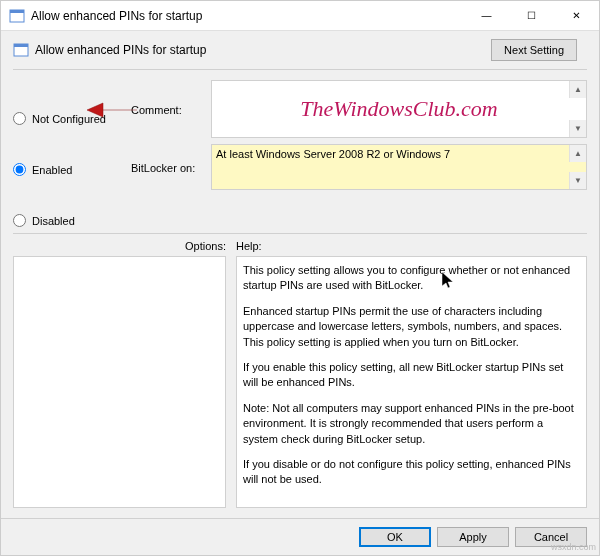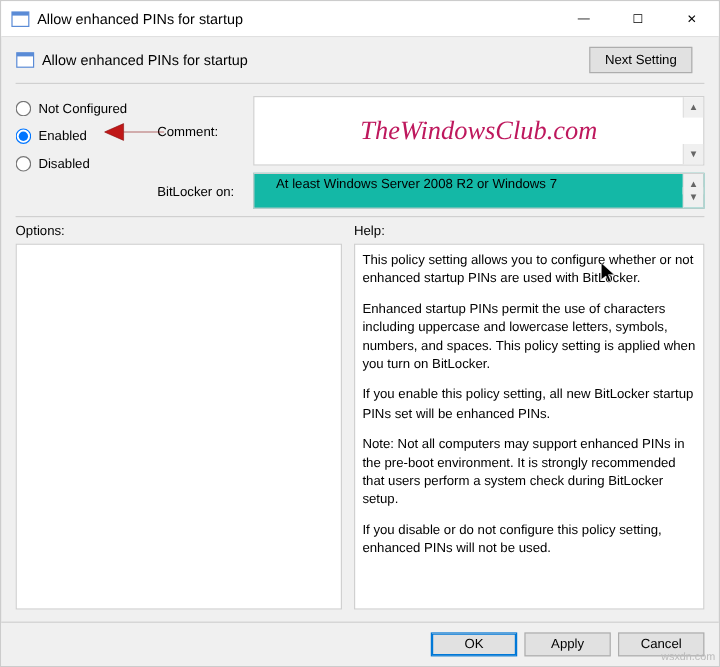--- a/index.html
+++ b/index.html
@@ -11,34 +11,34 @@
     .titlebar-controls { display: flex; }
     .titlebar-btn { width: 45px; height: 29px; display: flex; align-items: center; justify-content: center; font-family: sans-serif; font-size: 10px; cursor: pointer; }
     .subtitle { display: flex; align-items: center; padding: 8px 12px; }
     .subtitle-icon { width: 16px; height: 16px; margin-right: 6px; }
     .subtitle-text { flex: 1; font-size: 12px; }
     .nav-buttons { display: flex; gap: 6px; margin-right: 10px; }
     .nav-btn { background: #e1e1e1; border: 1px solid #adadad; padding: 4px 12px; font-size: 11px; cursor: pointer; }
     .divider { border-top: 1px solid #d0d0d0; margin: 0 12px; }
     .config-area { display: flex; padding: 10px 12px 6px 12px; gap: 8px; position: relative; }
     .radio-group { display: flex; flex-direction: column; gap: 10px; width: 110px; padding-top: 4px; }
-    .radio-item { display: flex; align-items: center; gap: 4px; font-size: 11px; cursor: pointer; }
+    .radio-item { display: flex; align-items: center; gap: 4px; font-size: 11px; cursor: pointer; margin-top: 28px; }
     .radio-item input { margin-right: 2px; }
     .comment-area { flex: 1; display: flex; flex-direction: column; gap: 6px; }
     .comment-row, .supported-row { display: flex; align-items: center; gap: 6px; }
     .label { width: 74px; font-size: 11px; padding-top: 2px; text-align: left; }
     .comment-box { flex: 1; background: #fff; border: 1px solid #d0d0d0; height: 58px; position: relative; }
-    .supported-box { flex: 1; background: #14b8a6; border: 1px solid #d0d0d0; padding: 3px 18px; font-size: 11px; height: 30px; position: relative; }
+    .supported-box { flex: 1; background: #fef9c3; border: 1px solid #d0d0d0; padding: 3px 4px; font-size: 11px; height: 46px; position: relative; }
     .scroll-arrow { position: absolute; right: 0; width: 17px; height: 17px; background: #f0f0f0; display: flex; align-items: center; justify-content: center; font-size: 8px; color: #666; border-left: 1px solid #e0e0e0; }
     .scroll-arrow.top { top: 0; }
     .scroll-arrow.bottom { bottom: 0; }
     .watermark { position: absolute; left: 50%; top: 50%; transform: translate(-50%, -50%); color: #be185d; font-family: 'Brush Script MT', cursive; font-size: 22px; font-style: italic; pointer-events: none; white-space: nowrap; }
     .main-area { flex: 1; display: flex; padding: 6px 12px 10px 12px; gap: 10px; min-height: 0; }
     .options-panel, .help-panel { display: flex; flex-direction: column; min-height: 0; }
-    .options-panel { width: 272px; }
+    .options-panel { width: 213px; text-align: right; }
     .help-panel { flex: 1; }
     .panel-label { font-size: 11px; margin-bottom: 4px; }
     .panel-box { flex: 1; background: #fff; border: 1px solid #d0d0d0; padding: 6px; overflow-y: auto; font-size: 11px; line-height: 1.4; }
     .help-panel .panel-box p { margin-bottom: 10px; }
     .footer { display: flex; justify-content: flex-end; padding: 8px 12px; gap: 6px; border-top: 1px solid #d0d0d0; background: #f0f0f0; }
     .footer-btn { background: #e1e1e1; border: 1px solid #adadad; padding: 3px 0; width: 72px; font-size: 11px; cursor: pointer; }
     .footer-btn.default { border-color: #0078d7; box-shadow: 0 0 0 1px #0078d7 inset; }
     .arrow-annotation { position: absolute; left: 86px; top: 28px; pointer-events: none; }
     .src-label { position: absolute; right: 4px; bottom: 4px; font-size: 9px; color: #bbb; pointer-events: none; }
     .cursor-icon { position: absolute; pointer-events: none; }

